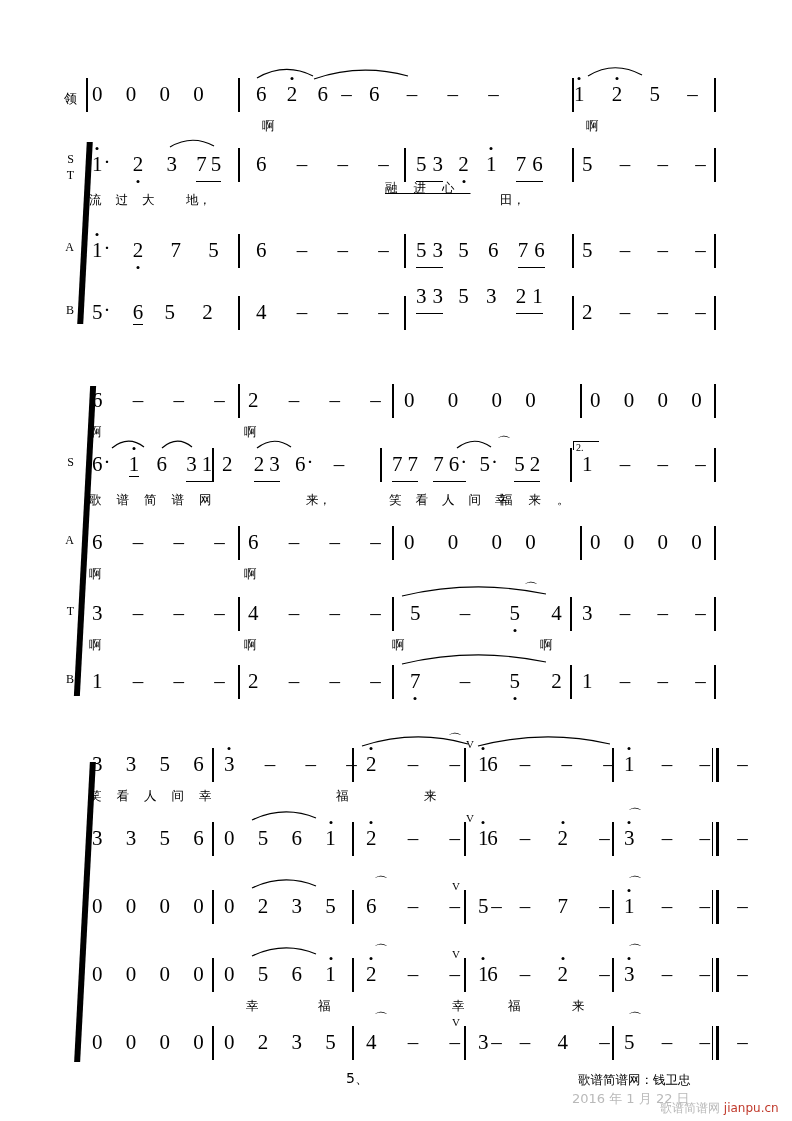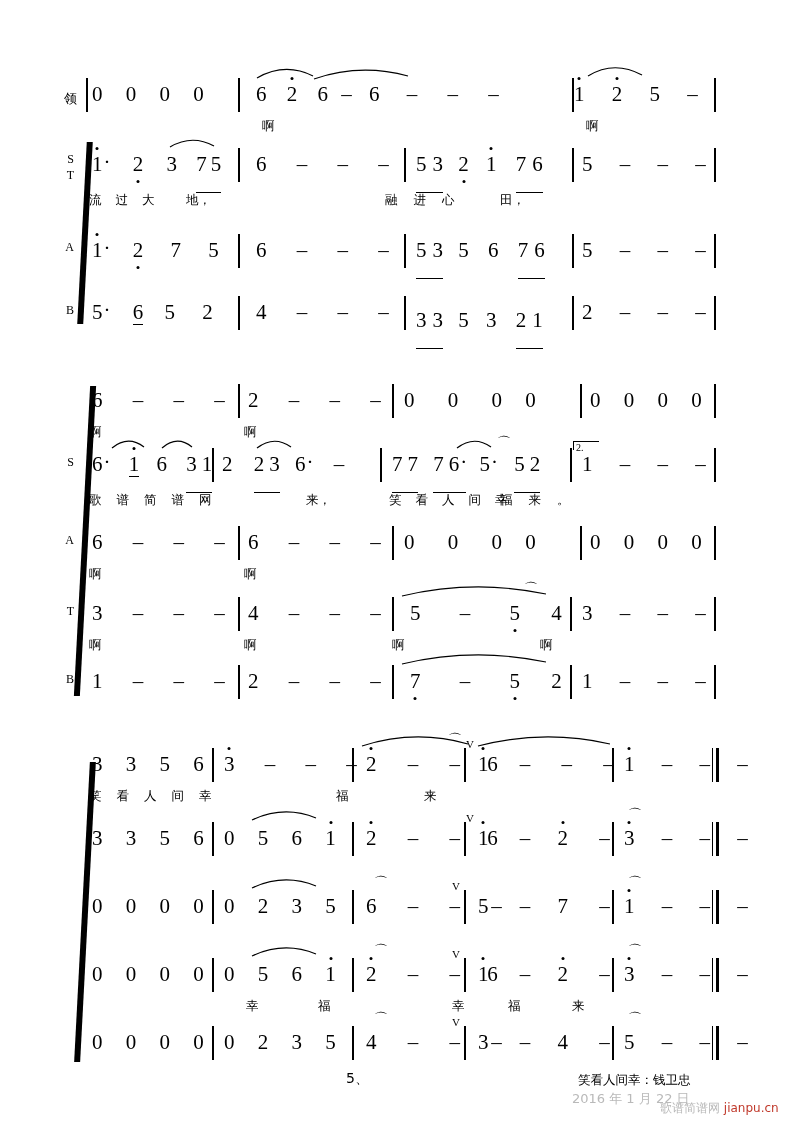--- a/index.html
+++ b/index.html
@@ -47,21 +47,21 @@
     transform:translateX(-50%);
   }
   
   .augdot::after{
     content:"·";
     font-size:21px;
     position:relative;left:1px;top:-2px;
   }
   
   .u1{border-bottom:1.4px solid #000;padding-bottom:1px;}
-  .ubox{display:inline-block;border-bottom:1.4px solid #000;padding-bottom:17px;line-height:1;}
+  .ubox{display:inline-block;border-bottom:1.4px solid #000;padding-bottom:6px;line-height:1;}
 
   .lyric{
     position:absolute;
     font-family:"DejaVu Sans", sans-serif;
     font-size:12.5px;
     white-space:nowrap;
   }
 
   
   .slur{position:absolute;}
@@ -180,21 +180,21 @@
     <div style="position:absolute;left:572px;top:148px;width:1.5px;height:34px;background:#000;"></div>
     <div style="position:absolute;left:582px;top:152px;font-size:21px;">
       <span class="num">5</span><span class="sp" style="width:22px"></span>
       <span class="dash">–</span><span class="sp" style="width:22px"></span>
       <span class="dash">–</span><span class="sp" style="width:22px"></span>
       <span class="dash">–</span>
     </div>
     <div style="position:absolute;left:714px;top:148px;width:1.5px;height:34px;background:#000;"></div>
     <div class="lyric" style="left:89px;top:192px;letter-spacing:14px;">流过大</div>
     <div class="lyric" style="left:186px;top:192px;">地，</div>
-    <div class="lyric" style="left:385px;top:192px;letter-spacing:16px;">融进心</div>
+    <div class="lyric" style="left:385px;top:180px;letter-spacing:16px;text-decoration:underline;">融进心</div>
     <div class="lyric" style="left:500px;top:192px;">田，</div>
 
     <div class="voice" style="left:52px;top:240px;font-size:12px;">A</div>
     <div style="position:absolute;left:92px;top:238px;font-size:21px;text-align:center;">
       <span class="num dot-up">1</span><span class="augdot"></span><span class="sp" style="width:18px"></span>
       <span class="num dot-dn">2</span><span class="sp" style="width:22px"></span>
       <span class="num">7</span><span class="sp" style="width:22px"></span>
       <span class="num">5</span>
     </div>
     <div style="position:absolute;left:238px;top:234px;width:1.5px;height:34px;background:#000;"></div>
@@ -228,21 +228,21 @@
       <span class="num">2</span>
     </div>
     <div style="position:absolute;left:238px;top:296px;width:1.5px;height:34px;background:#000;"></div>
     <div style="position:absolute;left:256px;top:300px;font-size:21px;">
       <span class="num">4</span><span class="sp" style="width:25px"></span>
       <span class="dash">–</span><span class="sp" style="width:25px"></span>
       <span class="dash">–</span><span class="sp" style="width:25px"></span>
       <span class="dash">–</span>
     </div>
     <div style="position:absolute;left:404px;top:296px;width:1.5px;height:34px;background:#000;"></div>
-    <div style="position:absolute;left:416px;top:308px;font-size:21px;">
+    <div style="position:absolute;left:416px;top:284px;font-size:21px;">
       <span class="ubox"><span class="num">3</span><span class="sp" style="width:6px"></span><span class="num">3</span></span><span class="sp" style="width:10px"></span>
       <span class="num">5</span><span class="sp" style="width:12px"></span>
       <span class="num">3</span><span class="sp" style="width:14px"></span>
       <span class="ubox"><span class="num">2</span><span class="sp" style="width:6px"></span><span class="num">1</span></span>
     </div>
     <div style="position:absolute;left:572px;top:296px;width:1.5px;height:34px;background:#000;"></div>
     <div style="position:absolute;left:582px;top:300px;font-size:21px;">
       <span class="num">2</span><span class="sp" style="width:22px"></span>
       <span class="dash">–</span><span class="sp" style="width:22px"></span>
       <span class="dash">–</span><span class="sp" style="width:22px"></span>
@@ -693,19 +693,19 @@
       <span class="dash">–</span><span class="sp" style="width:22px"></span>
       <span class="dash">–</span>
     </div>
     <div class="finalbar" style="left:712px;top:1026px;height:34px;">
       <div class="thin" style="left:0;height:34px;"></div>
       <div class="thick" style="left:4px;height:34px;"></div>
     </div>
   </div>
 
   <div class="footer-num" style="left:346px;top:1070px;">5、</div>
-  <div class="credit" style="left:578px;top:1072px;">笑看人间幸：钱卫忠</div>
+  <div class="credit" style="left:578px;top:1072px;">歌谱简谱网：钱卫忠</div>
   <div class="wm" style="left:572px;top:1090px;font-size:13px;">2016 年 1 月 22 日</div>
   <div class="wm" style="left:660px;top:1100px;font-size:12px;">
     <span>歌谱简谱网 </span><span class="wm-red">jianpu.cn</span>
   </div>
 
 </div>
 
 </body></html>

